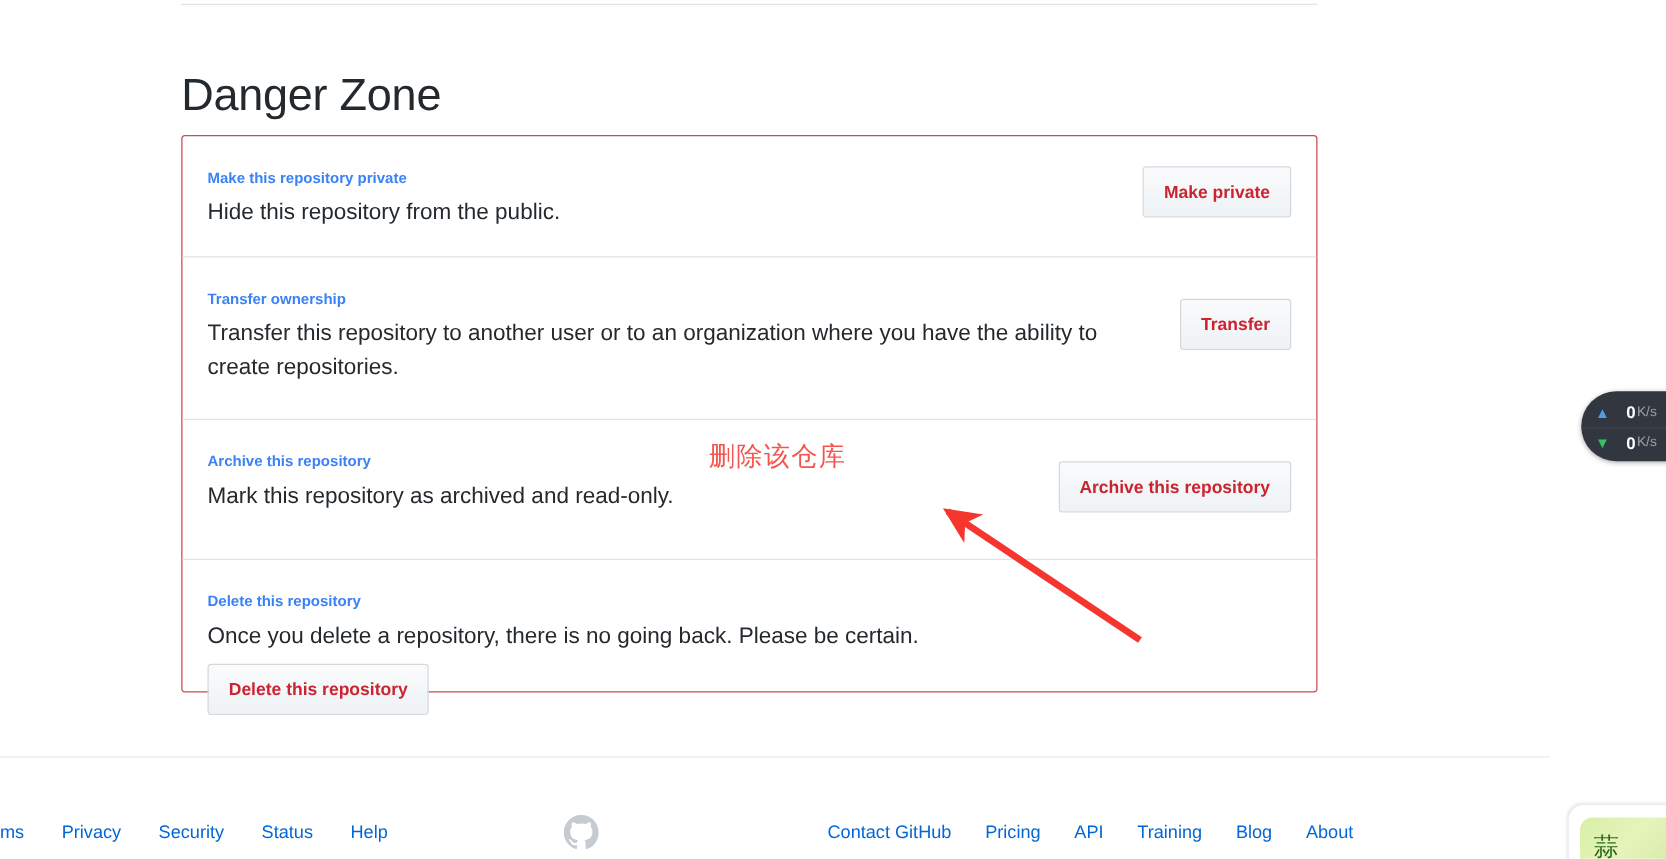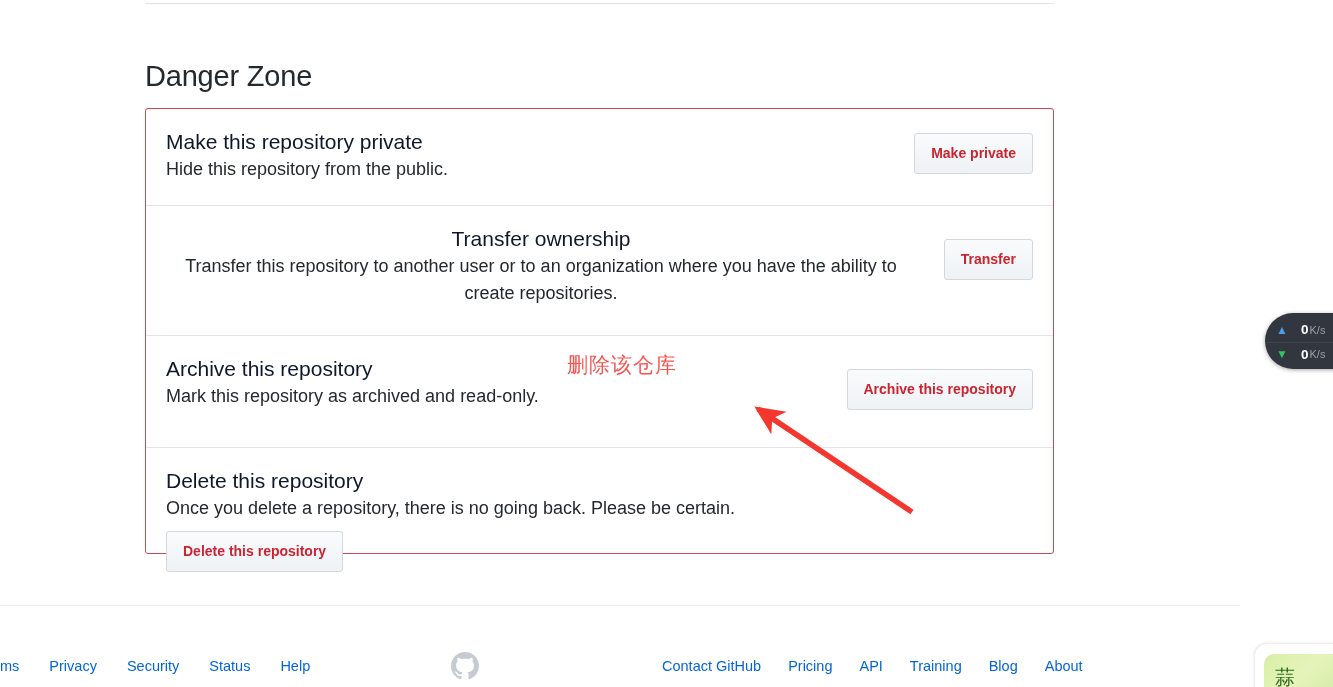--- a/index.html
+++ b/index.html
@@ -21,21 +21,21 @@
     position: absolute;
     left: 145px; top: 3px;
     width: 909px; height: 1px;
     background: #e1e4e8;
   }
 
   
   .dz-heading {
     position: absolute;
     left: 145px; top: 57px;
-    font-size: 29px;
+    font-size: 36px;
     font-weight: 400;
     color: #24292e;
     letter-spacing: -0.2px;
     line-height: 38px;
     white-space: nowrap;
   }
 
   
   .dz-panel {
     position: absolute;
@@ -54,33 +54,33 @@
     border-bottom: 1px solid #e1e4e8;
   }
   .dz-row:last-child { border-bottom: none; }
   .dz-row-r1 { height: 97px; }
   .dz-row-r2 { height: 130px; }
   .dz-row-r3 { height: 112px; }
   .dz-row-r4 { height: 104px; flex-direction: column; }
 
   .dz-text { max-width: 760px; }
   .dz-title {
-    font-size: 21px;
-    font-weight: normal;
-    color: #0f172a;
+    font-size: 12px;
+    font-weight: bold;
+    color: #3b82f6;
     line-height: 22px;
     margin-bottom: 3px;
   }
   .dz-desc {
     font-size: 18px;
     font-weight: 400;
     color: #24292e;
     line-height: 27px;
   }
-  .dz-row-r2 .dz-text { max-width: 750px; text-align: center; }
+  .dz-row-r2 .dz-text { max-width: 750px; }
 
   .dz-btn {
     flex: none;
     display: inline-block;
     font-family: "Liberation Sans", sans-serif;
     font-size: 14px;
     font-weight: bold;
     color: #cb2431;
     background: linear-gradient(180deg, #fafbfc 0%, #eff3f6 92%);
     border: 1px solid #d5d8db;

